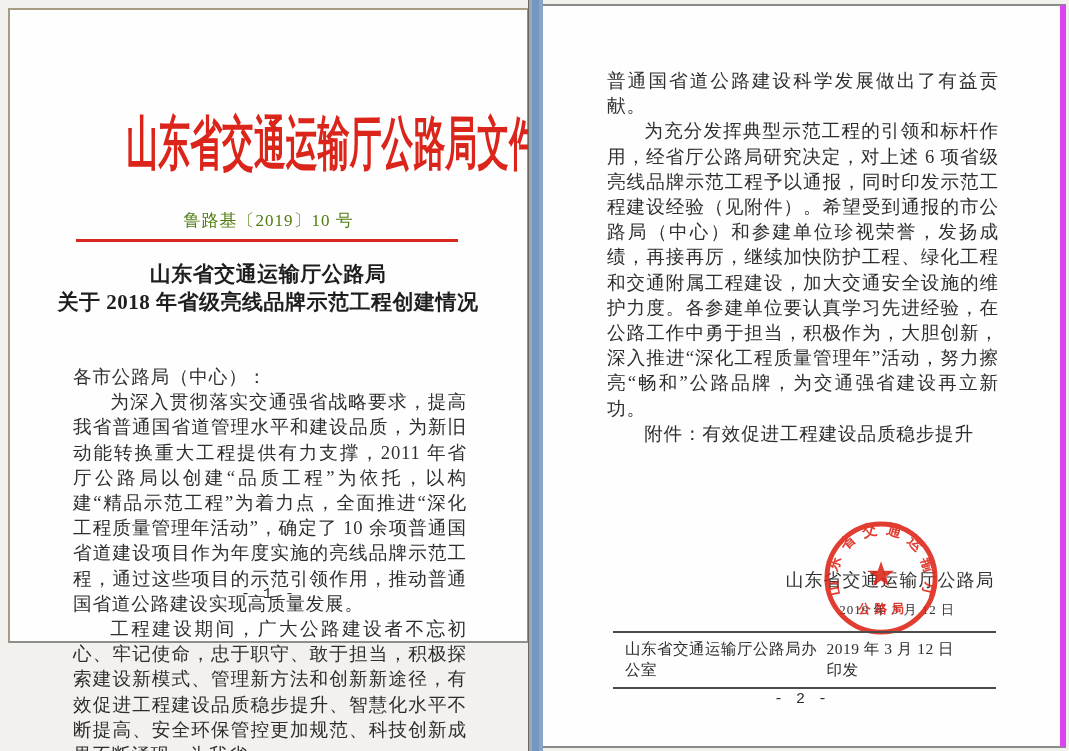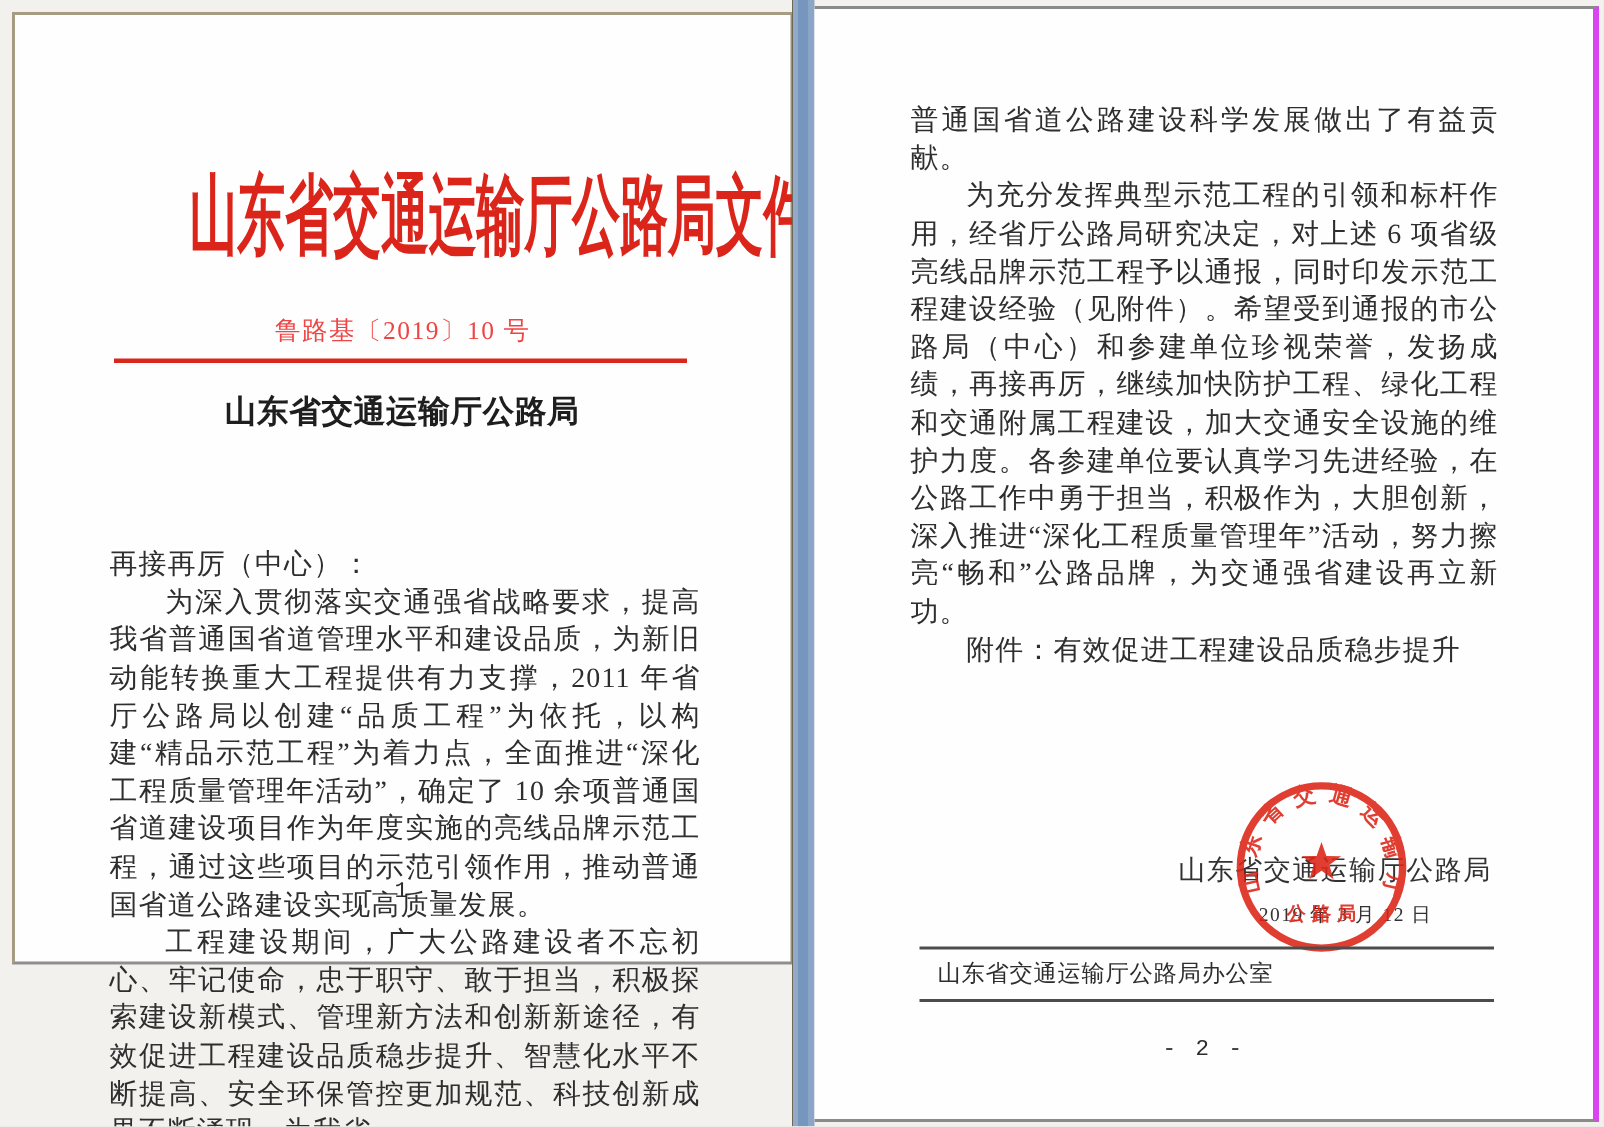--- a/index.html
+++ b/index.html
@@ -10,37 +10,37 @@
   }
   .page{position:absolute;background:#fefefe;}
   .page1{
     left:8px;top:8px;width:520px;height:635px;
     border-top:2px solid #a59c83;border-left:2px solid #a59c83;
     border-bottom:2px solid #8e8e8c;border-right:1px solid #9b9178;
     box-sizing:border-box;
   }
   .page2{
     left:543px;top:4px;width:523px;height:744px;
-    border-top:2px solid #8a8a8a;border-right:4px solid #d946ef;
+    border-top:2px solid #8a8a8a;border-right:6px solid #d946ef;
     border-bottom:2px solid #8a8a8a;
     box-sizing:border-box;
   }
   .spine{
     position:absolute;left:528px;top:0;width:15px;height:751px;
     background:linear-gradient(90deg,#6c6757 0 1px,#93aac7 1px 4px,#7796bd 4px 11px,#8aa5c6 11px 15px);
   }
   .doc-header{
     position:absolute;left:0;top:104px;width:100%;text-align:center;
     color:#db241a;font-weight:bold;font-size:58px;line-height:60px;
     white-space:nowrap;transform:scaleX(.55);transform-origin:50% 50%;
     letter-spacing:0px;
   }
   .doc-number{
     position:absolute;left:0;top:199px;width:100%;text-align:center;
-    font-size:17px;color:#ef4444;letter-spacing:1px;
+    font-size:17px;color:#4d7c0f;letter-spacing:1px;
   }
   .red-rule{
     position:absolute;left:66px;top:229px;width:382px;height:3px;
     background:#d9271d;
   }
   .doc-title{
     position:absolute;left:30px;top:251px;width:456px;text-align:center;
     font-size:21px;line-height:27.5px;font-weight:bold;color:#1e1e1e;
     letter-spacing:.5px;
   }
@@ -79,23 +79,24 @@
 <body>
 
 <div class="stage">
 
   <div class="page page1">
     <div class="doc-header">山东省交通运输厅公路局文件</div>
     <div class="doc-number">鲁路基〔2019〕10 号</div>
     <div class="red-rule"></div>
     <div class="doc-title">
       <div>山东省交通运输厅公路局</div>
+      <div>关于 2018 年省级亮线品牌示范工程创建情况</div>
     </div>
     <div class="body-block p1-body">
-      <p class="no-indent salutation">再接再厉（中心）：</p>
+      <p class="no-indent salutation">各市公路局（中心）：</p>
       <p>为深入贯彻落实交通强省战略要求，提高我省普通国省道管理水平和建设品质，为新旧动能转换重大工程提供有力支撑，2011 年省厅公路局以创建“品质工程”为依托，以构建“精品示范工程”为着力点，全面推进“深化工程质量管理年活动”，确定了 10 余项普通国省道建设项目作为年度实施的亮线品牌示范工程，通过这些项目的示范引领作用，推动普通国省道公路建设实现高质量发展。</p>
       <p>工程建设期间，广大公路建设者不忘初心、牢记使命，忠于职守、敢于担当，积极探索建设新模式、管理新方法和创新新途径，有效促进工程建设品质稳步提升、智慧化水平不断提高、安全环保管控更加规范、科技创新成果不断涌现，为我省</p>
     </div>
     <div class="page-num">- 1 -</div>
   </div>
 
   <div class="spine"></div>
 
   <div class="page page2">
     <div class="body-block p2-body">
@@ -120,17 +121,18 @@
         <textPath href="#sealArc" startOffset="6" textLength="176" lengthAdjust="spacing">山东省交通运输厅</textPath>
       </text>
       <text x="62" y="96" text-anchor="middle" font-size="13" font-weight="bold" fill="#de2417" letter-spacing="4" font-family="Liberation Serif, serif">公路局</text>
     </svg>
   </div>
 
   <div class="footer">
     <div class="rule"></div>
     <div class="row">
       <span>山东省交通运输厅公路局办公室</span>
+      <span>2019 年 3 月 12 日印发</span>
     </div>
     <div class="rule"></div>
   </div>
 
 </div>
 
 </body></html>

